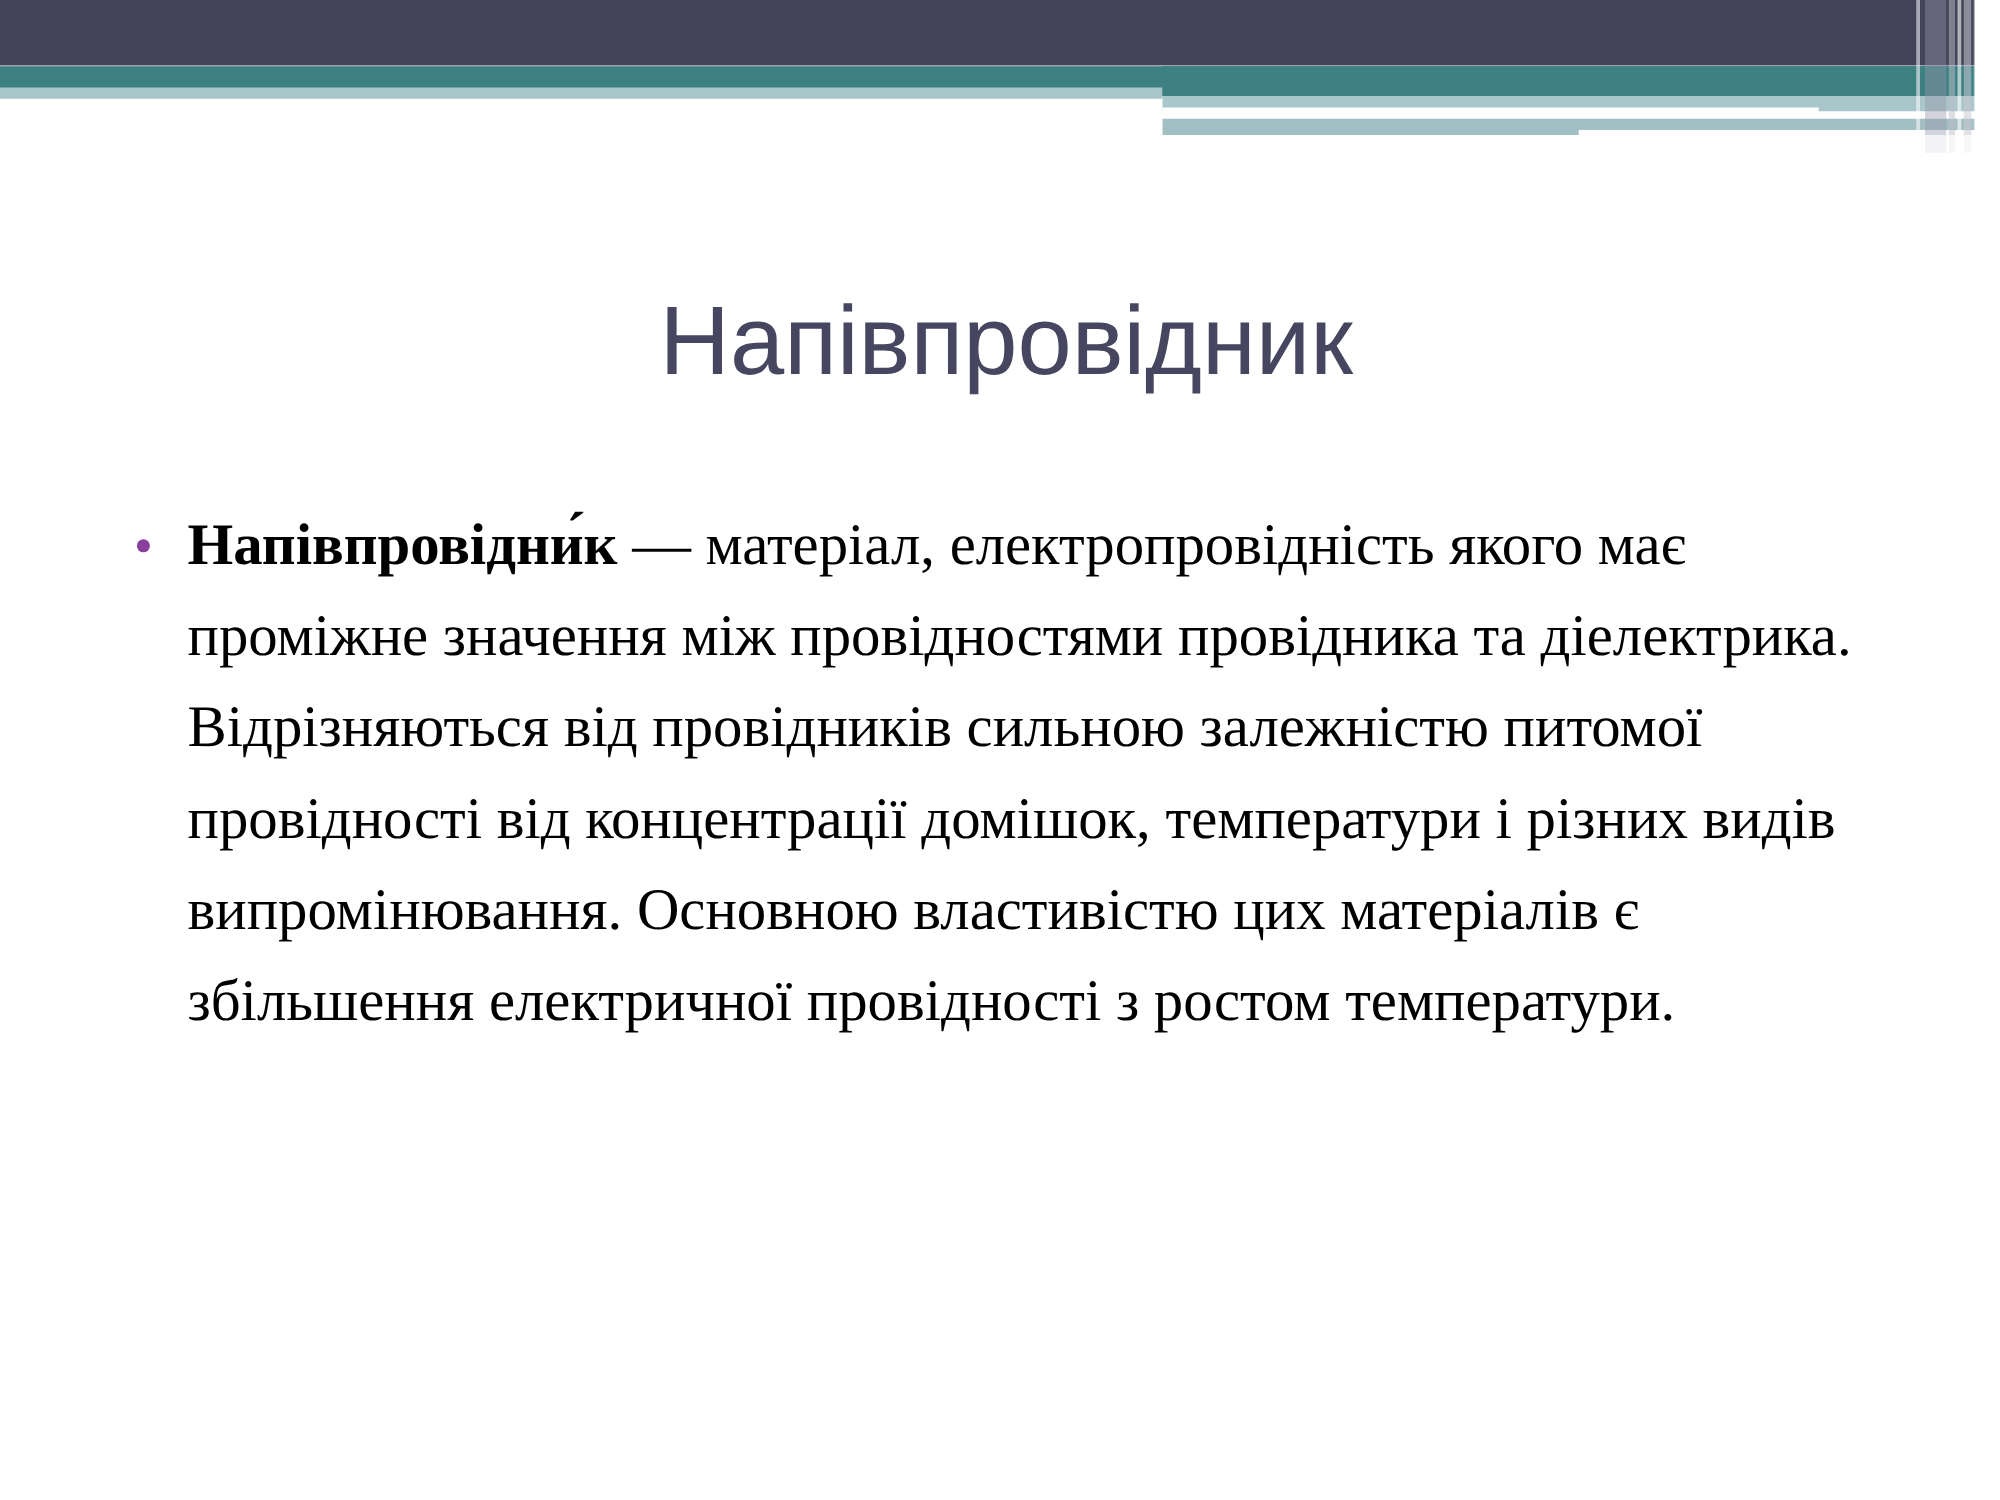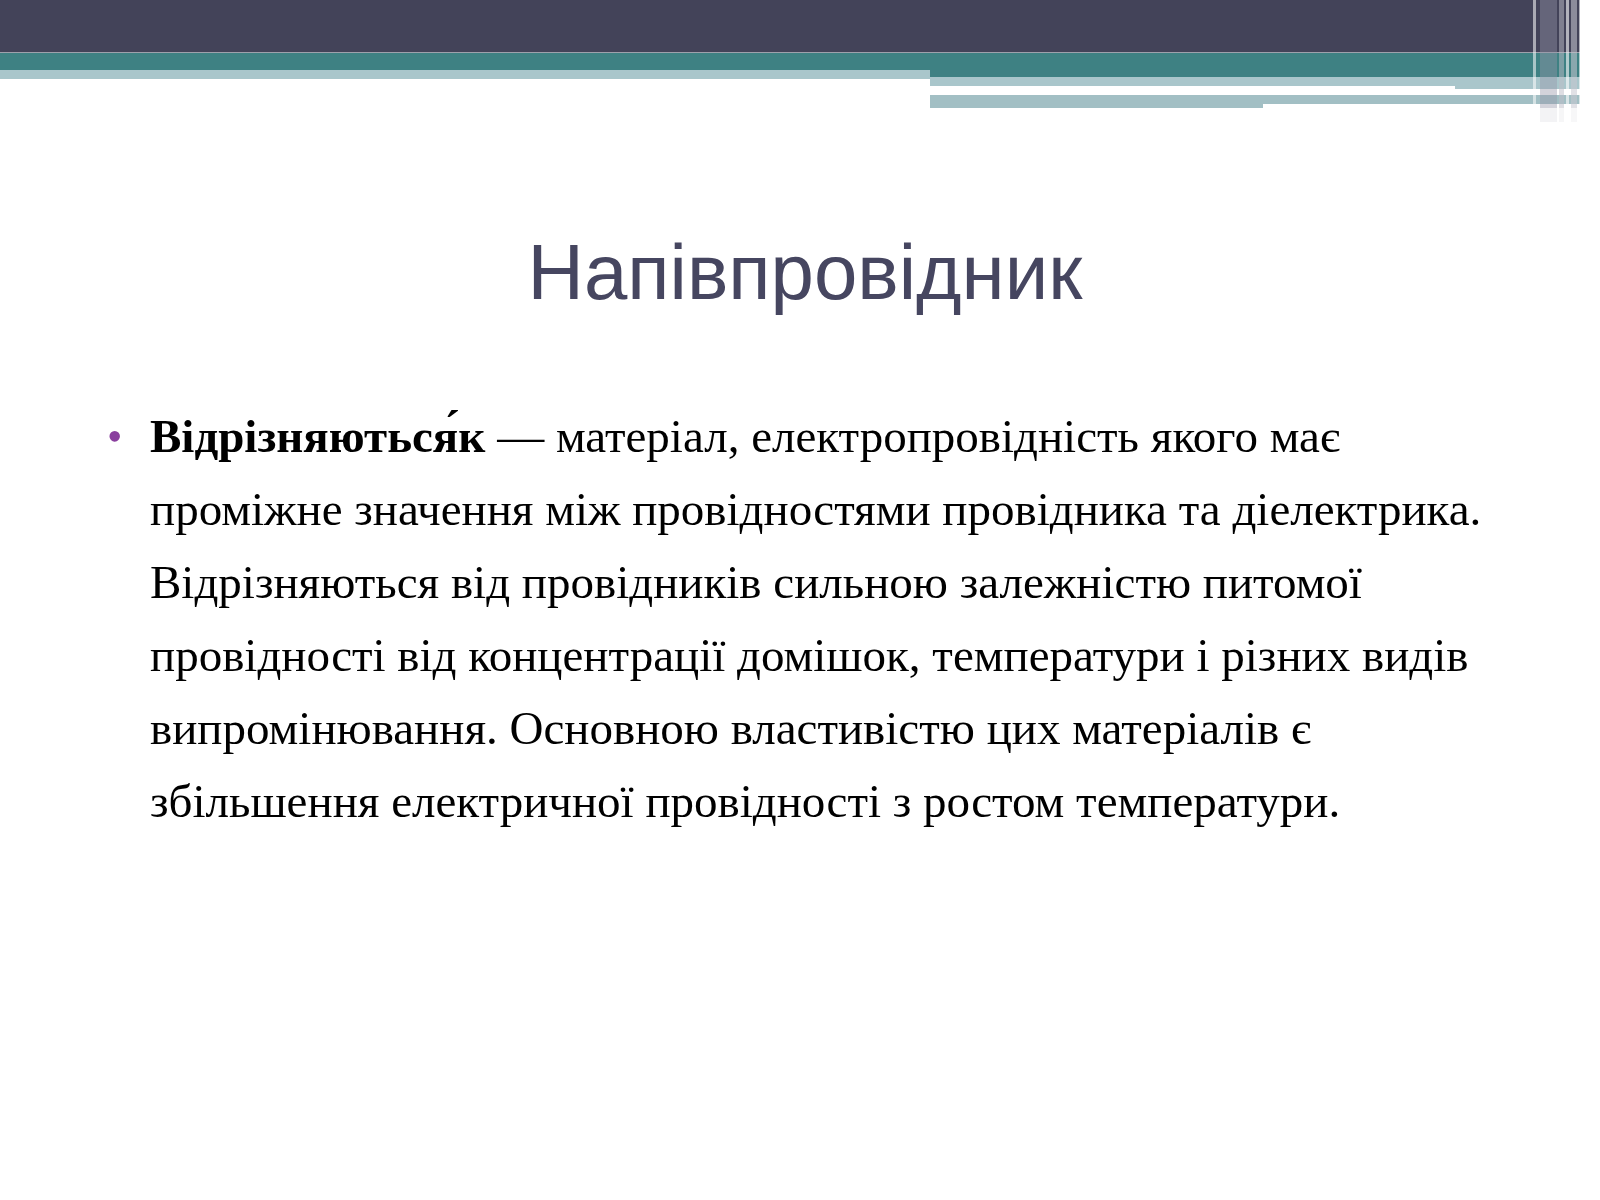--- a/index.html
+++ b/index.html
@@ -206,18 +206,18 @@
     <div class="vstripe vs-g"></div>
     <div class="vstripe-fade"></div>
   </div>
 
   <div class="title">Напівпровідник</div>
 
   <div class="body-block">
     <div class="bullet-row">
       <div class="bullet-mark">•</div>
       <div class="bullet-text">
-        <b>Відрізняються́к</b><span> — матеріал, електропровідність якого має проміжне значення між провідностями провідника та діелектрика. Відрізняються від провідників сильною залежністю питомої провідності від концентрації домішок, температури і різних видів випромінювання. Основною властивістю цих матеріалів є збільшення електричної провідності з ростом температури.</span>
+        <b>Напівпровідни́к</b><span> — матеріал, електропровідність якого має проміжне значення між провідностями провідника та діелектрика. Відрізняються від провідників сильною залежністю питомої провідності від концентрації домішок, температури і різних видів випромінювання. Основною властивістю цих матеріалів є збільшення електричної провідності з ростом температури.</span>
       </div>
     </div>
   </div>
 
 </div>
 
 </body></html>

